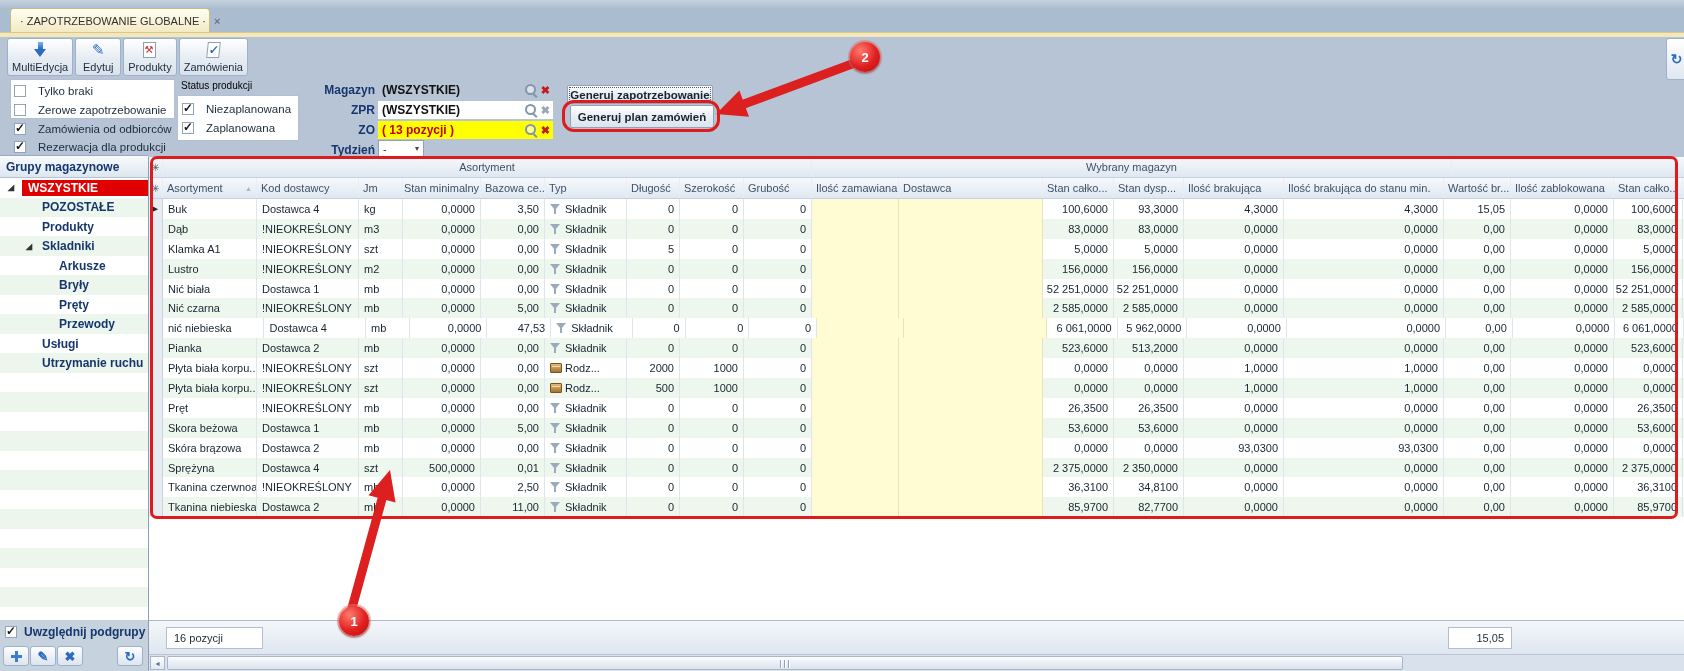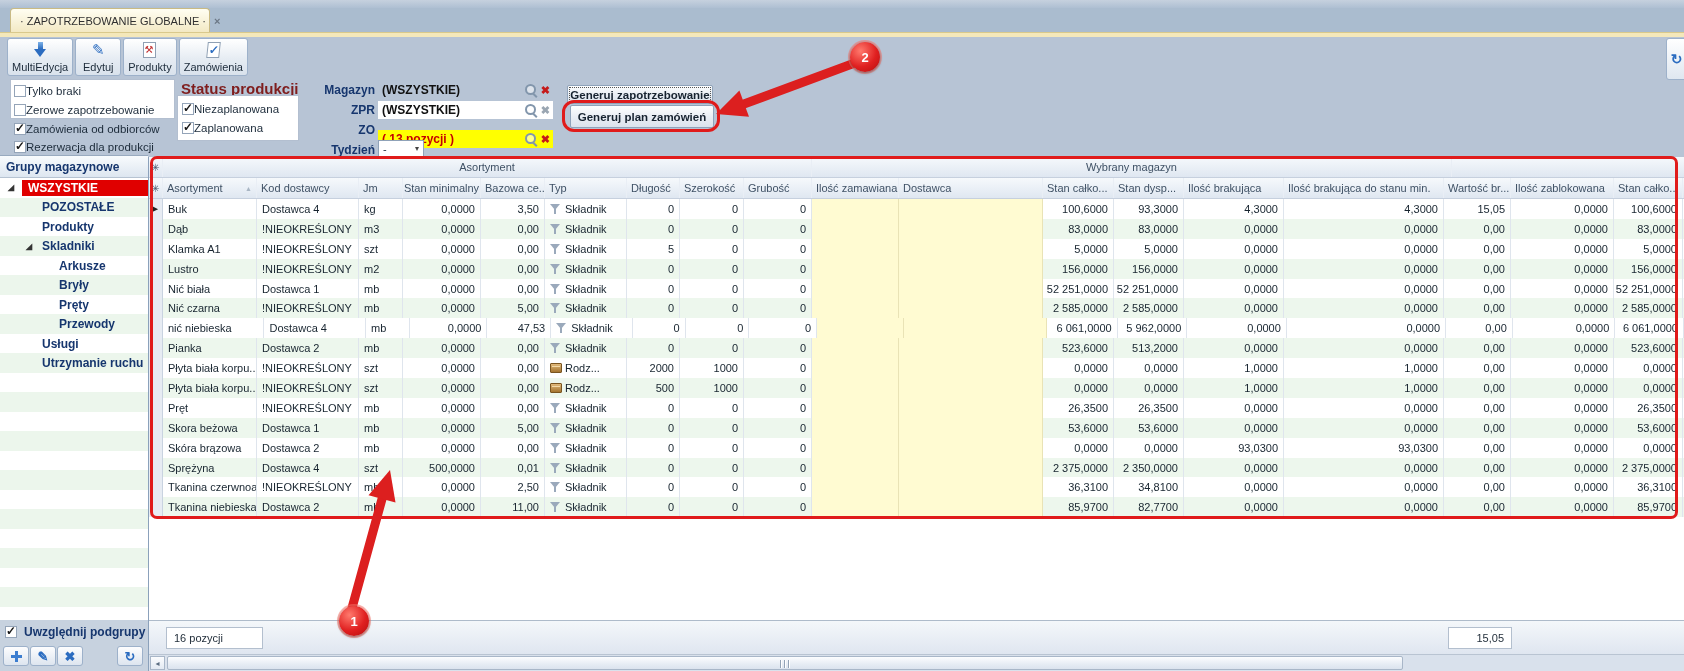--- a/index.html
+++ b/index.html
@@ -21,25 +21,25 @@
   .ic-download-arrow-icon::before{content:"";position:absolute;left:5px;top:0;width:5px;height:7px;background:linear-gradient(#7fb3e8,#2b6cc0)}
   .ic-download-arrow-icon::after{content:"";position:absolute;left:1px;top:7px;border-left:6px solid transparent;border-right:6px solid transparent;border-top:8px solid #2b6cc0}
   .ic-pencil-icon::before{content:"✎";color:#2b6cc0;font-size:15px;line-height:16px}
   .ic-products-icon{position:relative;width:13px;background:#fff;border:1px solid #8fa0b4;box-sizing:border-box}
   .ic-products-icon::after{content:"⚒";position:absolute;left:0;top:1px;color:#c03030;font-size:10px;line-height:12px}
   .ic-orders-icon{position:relative;width:13px;background:#fff;border:1px solid #8fa0b4;box-sizing:border-box;transform:skewX(-6deg)}
   .ic-orders-icon::after{content:"✓";position:absolute;left:1px;top:0;color:#2b6cc0;font-weight:bold;font-size:12px;line-height:14px}
   .tr-btn{left:1666px;top:38px;width:19px;height:40px;background:linear-gradient(#ffffff,#dfe7f0);border:1px solid #9db1ca;border-radius:3px;color:#2b6cc0;font-weight:bold;font-size:14px;display:flex;align-items:center;justify-content:center}
   
   .panel-white{background:#fff;border:1px solid #b3bfd0;box-sizing:border-box}
-  .cbrow{display:flex;align-items:center;gap:0;height:17px;white-space:nowrap}
+  .cbrow{display:flex;align-items:center;gap:12px;height:17px;white-space:nowrap}
   .cb{width:12px;height:12px;background:#fff;border:1px solid #94a4b8;box-sizing:border-box;position:relative;flex:none}
   .cb.checked::after{content:"✓";position:absolute;left:0;top:-3px;font-size:12px;font-weight:bold;color:#161616}
   .cb-label{font-size:11.5px;color:#1c2b3a}
-  .lbl-navy{font-weight:bold;color:#7f1d1d;font-size:15px;white-space:nowrap}
+  .lbl-navy{font-weight:normal;color:#000000;font-size:10px;white-space:nowrap}
   .field-label{width:90px;text-align:right;font-weight:bold;color:#16366e;font-size:12px;white-space:nowrap}
   .field-box{left:378px;width:175px;height:18px;display:flex;align-items:center;gap:3px;padding:0 3px 0 4px;box-sizing:border-box}
   .field-value{flex:1;font-weight:bold;color:#111;font-size:12px;white-space:nowrap}
   .hl-white{background:#fff}
   .hl-yellow{background:#ffff00}
   .hl-yellow .field-value{color:#c40000}
   .ic-magnifier{position:relative;width:14px;height:14px;flex:none;display:inline-block}
   .ic-magnifier::before{content:"";position:absolute;left:1px;top:1px;width:7px;height:7px;border:2px solid #8296ac;border-radius:50%;background:rgba(255,255,255,.55)}
   .ic-magnifier::after{content:"";position:absolute;left:10px;top:10px;width:5px;height:2px;background:#8296ac;transform:rotate(45deg);transform-origin:0 0}
   .xic{font-weight:bold;font-size:11px;flex:none}
@@ -183,21 +183,21 @@
         <span class="ic-magnifier"></span>
         <span class="xic xred">✖</span>
       </div>
       <div class="abs field-label" style="left: 285px; top: 103px;">ZPR</div>
       <div class="abs field-box hl-white" style="top: 101px;">
         <span class="field-value">(WSZYSTKIE)</span>
         <span class="ic-magnifier"></span>
         <span class="xic xgray">✖</span>
       </div>
       <div class="abs field-label" style="left: 285px; top: 123px;">ZO</div>
-      <div class="abs field-box hl-yellow" style="top: 121px; margin-top: 9px;">
+      <div class="abs field-box hl-yellow" style="top: 121px;">
         <span class="field-value">( 13 pozycji )</span>
         <span class="ic-magnifier"></span>
         <span class="xic xred">✖</span>
       </div>
     </div>
   <div class="abs field-label" style="left:285px;top:143px">Tydzień</div>
   <div class="abs dd">
     <span>-</span>
     <span class="dd-caret">▾</span>
   </div>

